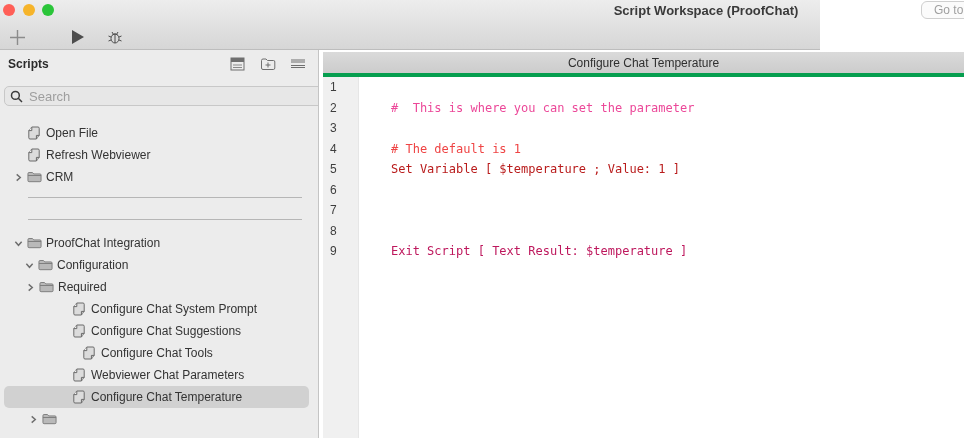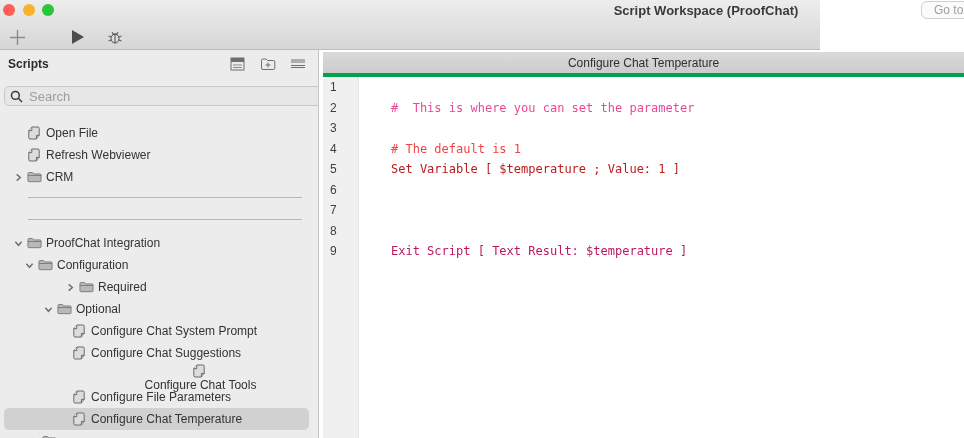--- a/index.html
+++ b/index.html
@@ -223,51 +223,36 @@
         </span>
     <span class="ric">
           <svg width="15" height="12" viewBox="0 0 16 12">
             <path d="M1 2.5 Q1 1.2 2.2 1.2 L5.8 1.2 L7.2 2.7 L13.8 2.7 Q15 2.7 15 3.9 L15 9.8 Q15 11 13.8 11 L2.2 11 Q1 11 1 9.8 Z" fill="#b9b9b9" stroke="#7b7b7b" stroke-width="1"></path>
             <line x1="1" y1="4.4" x2="15" y2="4.4" stroke="#7b7b7b" stroke-width="1"></line>
           </svg>
         </span>
     <span class="rlabel">Configuration</span>
   </div>
 
-  <div class="srow" style="padding-left: 24px; margin-left: 40px;">
+  <div class="srow" style="padding-left: 24px;">
     <div class="hl"></div>
     <span class="chev">
           <svg width="9" height="9" viewBox="0 0 10 10" fill="none" stroke="#6e6e6e" stroke-width="1.6">
             <path d="M3 1.5 L7 5 L3 8.5"></path>
           </svg>
         </span>
     <span class="ric">
           <svg width="15" height="12" viewBox="0 0 16 12">
             <path d="M1 2.5 Q1 1.2 2.2 1.2 L5.8 1.2 L7.2 2.7 L13.8 2.7 Q15 2.7 15 3.9 L15 9.8 Q15 11 13.8 11 L2.2 11 Q1 11 1 9.8 Z" fill="#b9b9b9" stroke="#7b7b7b" stroke-width="1"></path>
             <line x1="1" y1="4.4" x2="15" y2="4.4" stroke="#7b7b7b" stroke-width="1"></line>
           </svg>
         </span>
     <span class="rlabel">Required</span>
   </div>
 
-  <div class="srow" style="padding-left: 42px;">
-    <div class="hl"></div>
-    <span class="chev">
-          <svg width="9" height="9" viewBox="0 0 10 10" fill="none" stroke="#6e6e6e" stroke-width="1.6">
-            <path d="M1.5 3 L5 7 L8.5 3"></path>
-          </svg>
-        </span>
-    <span class="ric">
-          <svg width="15" height="12" viewBox="0 0 16 12">
-            <path d="M1 2.5 Q1 1.2 2.2 1.2 L5.8 1.2 L7.2 2.7 L13.8 2.7 Q15 2.7 15 3.9 L15 9.8 Q15 11 13.8 11 L2.2 11 Q1 11 1 9.8 Z" fill="#b9b9b9" stroke="#7b7b7b" stroke-width="1"></path>
-            <line x1="1" y1="4.4" x2="15" y2="4.4" stroke="#7b7b7b" stroke-width="1"></line>
-          </svg>
-        </span>
-    <span class="rlabel">Optional</span>
-  </div>
 
   <div class="srow" style="padding-left: 70px;">
     <div class="hl"></div>
 
     <span class="ric">
           <svg width="14" height="14" viewBox="0 0 14 14">
             <path d="M4.8 1 L11 1 Q12.2 1 12.2 2.2 L12.2 9.4 L9.4 13 L3 13 Q1.8 13 1.8 11.8 L1.8 4.6 Z" fill="#dcdcdc" stroke="#6b6b6b" stroke-width="1"></path>
             <path d="M4.8 1 L4.8 4.6 L1.8 4.6" fill="#f2f2f2" stroke="#6b6b6b" stroke-width="1"></path>
             <path d="M12.2 9.4 L9.4 9.4 L9.4 13" fill="#bdbdbd" stroke="#6b6b6b" stroke-width="1"></path>
           </svg>
@@ -281,21 +266,21 @@
     <span class="ric">
           <svg width="14" height="14" viewBox="0 0 14 14">
             <path d="M4.8 1 L11 1 Q12.2 1 12.2 2.2 L12.2 9.4 L9.4 13 L3 13 Q1.8 13 1.8 11.8 L1.8 4.6 Z" fill="#dcdcdc" stroke="#6b6b6b" stroke-width="1"></path>
             <path d="M4.8 1 L4.8 4.6 L1.8 4.6" fill="#f2f2f2" stroke="#6b6b6b" stroke-width="1"></path>
             <path d="M12.2 9.4 L9.4 9.4 L9.4 13" fill="#bdbdbd" stroke="#6b6b6b" stroke-width="1"></path>
           </svg>
         </span>
     <span class="rlabel">Configure Chat Suggestions</span>
   </div>
 
-  <div class="srow" style="padding-left: 80px; flex-direction: column;">
+  <div class="srow" style="padding-left: 80px;">
     <div class="hl"></div>
 
     <span class="ric">
           <svg width="14" height="14" viewBox="0 0 14 14">
             <path d="M4.8 1 L11 1 Q12.2 1 12.2 2.2 L12.2 9.4 L9.4 13 L3 13 Q1.8 13 1.8 11.8 L1.8 4.6 Z" fill="#dcdcdc" stroke="#6b6b6b" stroke-width="1"></path>
             <path d="M4.8 1 L4.8 4.6 L1.8 4.6" fill="#f2f2f2" stroke="#6b6b6b" stroke-width="1"></path>
             <path d="M12.2 9.4 L9.4 9.4 L9.4 13" fill="#bdbdbd" stroke="#6b6b6b" stroke-width="1"></path>
           </svg>
         </span>
     <span class="rlabel">Configure Chat Tools</span>
@@ -304,21 +289,21 @@
   <div class="srow" style="padding-left: 70px;">
     <div class="hl"></div>
 
     <span class="ric">
           <svg width="14" height="14" viewBox="0 0 14 14">
             <path d="M4.8 1 L11 1 Q12.2 1 12.2 2.2 L12.2 9.4 L9.4 13 L3 13 Q1.8 13 1.8 11.8 L1.8 4.6 Z" fill="#dcdcdc" stroke="#6b6b6b" stroke-width="1"></path>
             <path d="M4.8 1 L4.8 4.6 L1.8 4.6" fill="#f2f2f2" stroke="#6b6b6b" stroke-width="1"></path>
             <path d="M12.2 9.4 L9.4 9.4 L9.4 13" fill="#bdbdbd" stroke="#6b6b6b" stroke-width="1"></path>
           </svg>
         </span>
-    <span class="rlabel">Configure File Parameters</span>
+    <span class="rlabel">Webviewer Chat Parameters</span>
   </div>
 
   <div class="srow selected" style="padding-left: 70px;">
     <div class="hl"></div>
 
     <span class="ric">
           <svg width="14" height="14" viewBox="0 0 14 14">
             <path d="M4.8 1 L11 1 Q12.2 1 12.2 2.2 L12.2 9.4 L9.4 13 L3 13 Q1.8 13 1.8 11.8 L1.8 4.6 Z" fill="#dcdcdc" stroke="#6b6b6b" stroke-width="1"></path>
             <path d="M4.8 1 L4.8 4.6 L1.8 4.6" fill="#f2f2f2" stroke="#6b6b6b" stroke-width="1"></path>
             <path d="M12.2 9.4 L9.4 9.4 L9.4 13" fill="#bdbdbd" stroke="#6b6b6b" stroke-width="1"></path>

